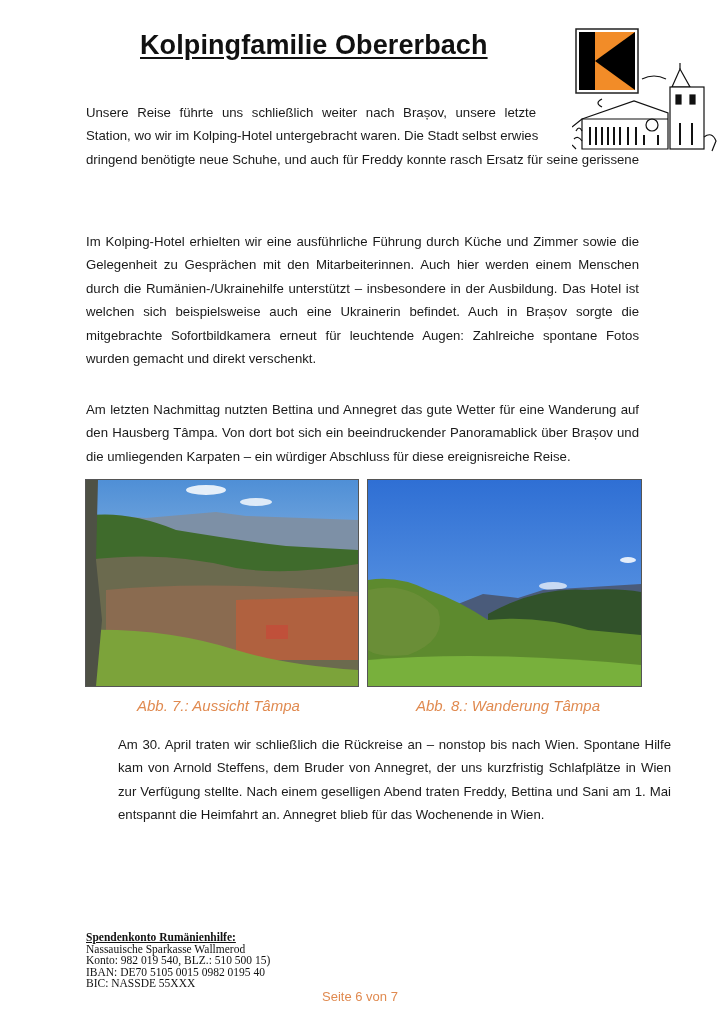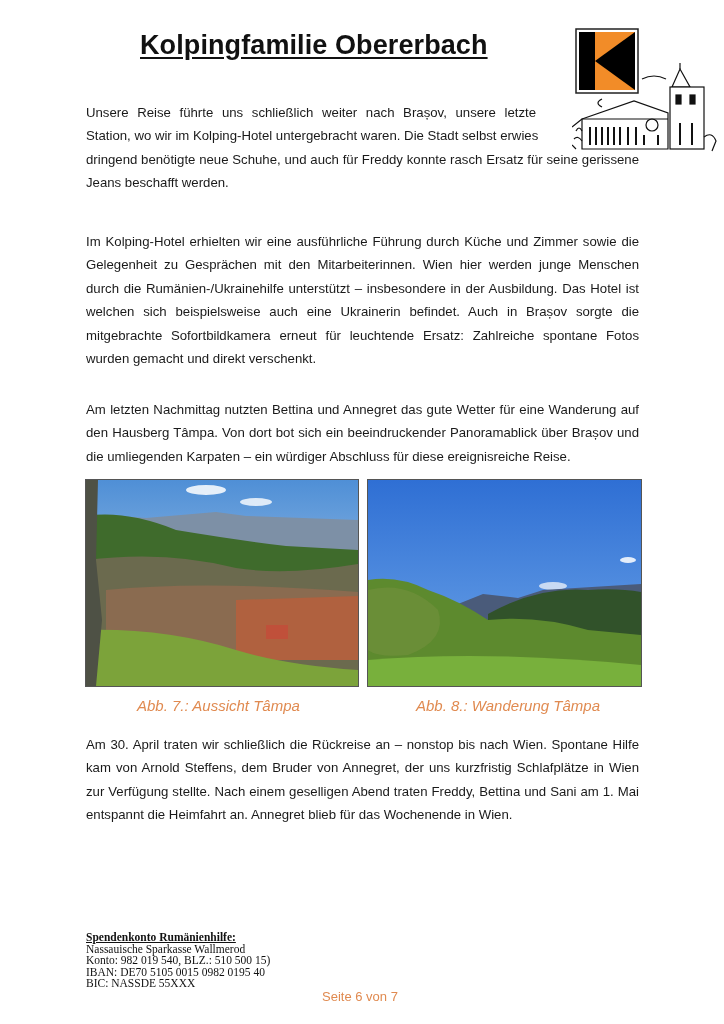--- a/index.html
+++ b/index.html
@@ -9,21 +9,21 @@
            font-family: "Liberation Sans", sans-serif; font-weight: bold; font-size: 27px;
            text-decoration: underline; text-underline-offset: 3px; color: #111; letter-spacing: 0.1px; }
   .logo { position: absolute; left: 572px; top: 27px; width: 150px; height: 135px; }
   .para { position: absolute; left: 86px; font-size: 13.2px; line-height: 23.4px; color: #1a1a1a;
           text-align: justify; margin: 0; }
   .para .ln { display: block; text-align: justify; text-align-last: justify; white-space: nowrap; }
   .para .ln.last { text-align-last: left; }
   .p1 { top: 101px; width: 553px; }
   .p2 { top: 230px; width: 553px; }
   .p3 { top: 398px; width: 553px; }
-  .p4 { top: 733px; width: 553px; }
+  .p4 { top: 733px; width: 553px; margin-left: 32px; }
   .photo { position: absolute; top: 479px; height: 206px; border: 1.5px solid #555; overflow: hidden; }
   .photo1 { left: 85px; width: 272px; }
   .photo2 { left: 367px; width: 273px; }
   .caption { position: absolute; top: 697px; font-style: italic; font-size: 15px; color: #e08a50; }
   .cap1 { left: 137px; }
   .cap2 { left: 416px; }
   .footer { position: absolute; left: 86px; top: 932px; font-family: "Liberation Serif", serif;
             font-size: 11.5px; line-height: 11.5px; color: #111; }
   .footer .head { font-weight: bold; text-decoration: underline; }
   .pageno { position: absolute; left: 322px; top: 989px; font-size: 13px; color: #e08a50; }
@@ -67,29 +67,28 @@
     </g>
     <path d="M0,100 l10,-8 M0,118 l4,4 M132,110 q8,-6 12,4 l-4,10"></path>
     <path d="M4,104 q3,-6 6,0 M2,112 q4,-4 8,2"></path>
   </g>
 </svg>
 
 <div class="para p1">
   <span class="ln" style="width:450px">Unsere Reise führte uns schließlich weiter nach Brașov, unsere letzte</span>
   <span class="ln" style="width:450px">Station, wo wir im Kolping-Hotel untergebracht waren. Die Stadt selbst erwies</span>
   <span class="ln">dringend benötigte neue Schuhe, und auch für Freddy konnte rasch Ersatz für seine gerissene</span>
-  <span class="ln last">Jeans beschafft werden.</span>
 </div>
 
 <div class="para p2">
   <span class="ln">Im Kolping-Hotel erhielten wir eine ausführliche Führung durch Küche und Zimmer sowie die</span>
-  <span class="ln">Gelegenheit zu Gesprächen mit den Mitarbeiterinnen. Wien hier werden junge Menschen</span>
+  <span class="ln">Gelegenheit zu Gesprächen mit den Mitarbeiterinnen. Auch hier werden einem Menschen</span>
   <span class="ln">durch die Rumänien-/Ukrainehilfe unterstützt – insbesondere in der Ausbildung. Das Hotel ist</span>
   <span class="ln">welchen sich beispielsweise auch eine Ukrainerin befindet. Auch in Brașov sorgte die</span>
-  <span class="ln">mitgebrachte Sofortbildkamera erneut für leuchtende Ersatz: Zahlreiche spontane Fotos</span>
+  <span class="ln">mitgebrachte Sofortbildkamera erneut für leuchtende Augen: Zahlreiche spontane Fotos</span>
   <span class="ln last">wurden gemacht und direkt verschenkt.</span>
 </div>
 
 <div class="para p3">
   <span class="ln">Am letzten Nachmittag nutzten Bettina und Annegret das gute Wetter für eine Wanderung auf</span>
   <span class="ln">den Hausberg Tâmpa. Von dort bot sich ein beeindruckender Panoramablick über Brașov und</span>
   <span class="ln last">die umliegenden Karpaten – ein würdiger Abschluss für diese ereignisreiche Reise.</span>
 </div>
 
 <div class="photo photo1">

